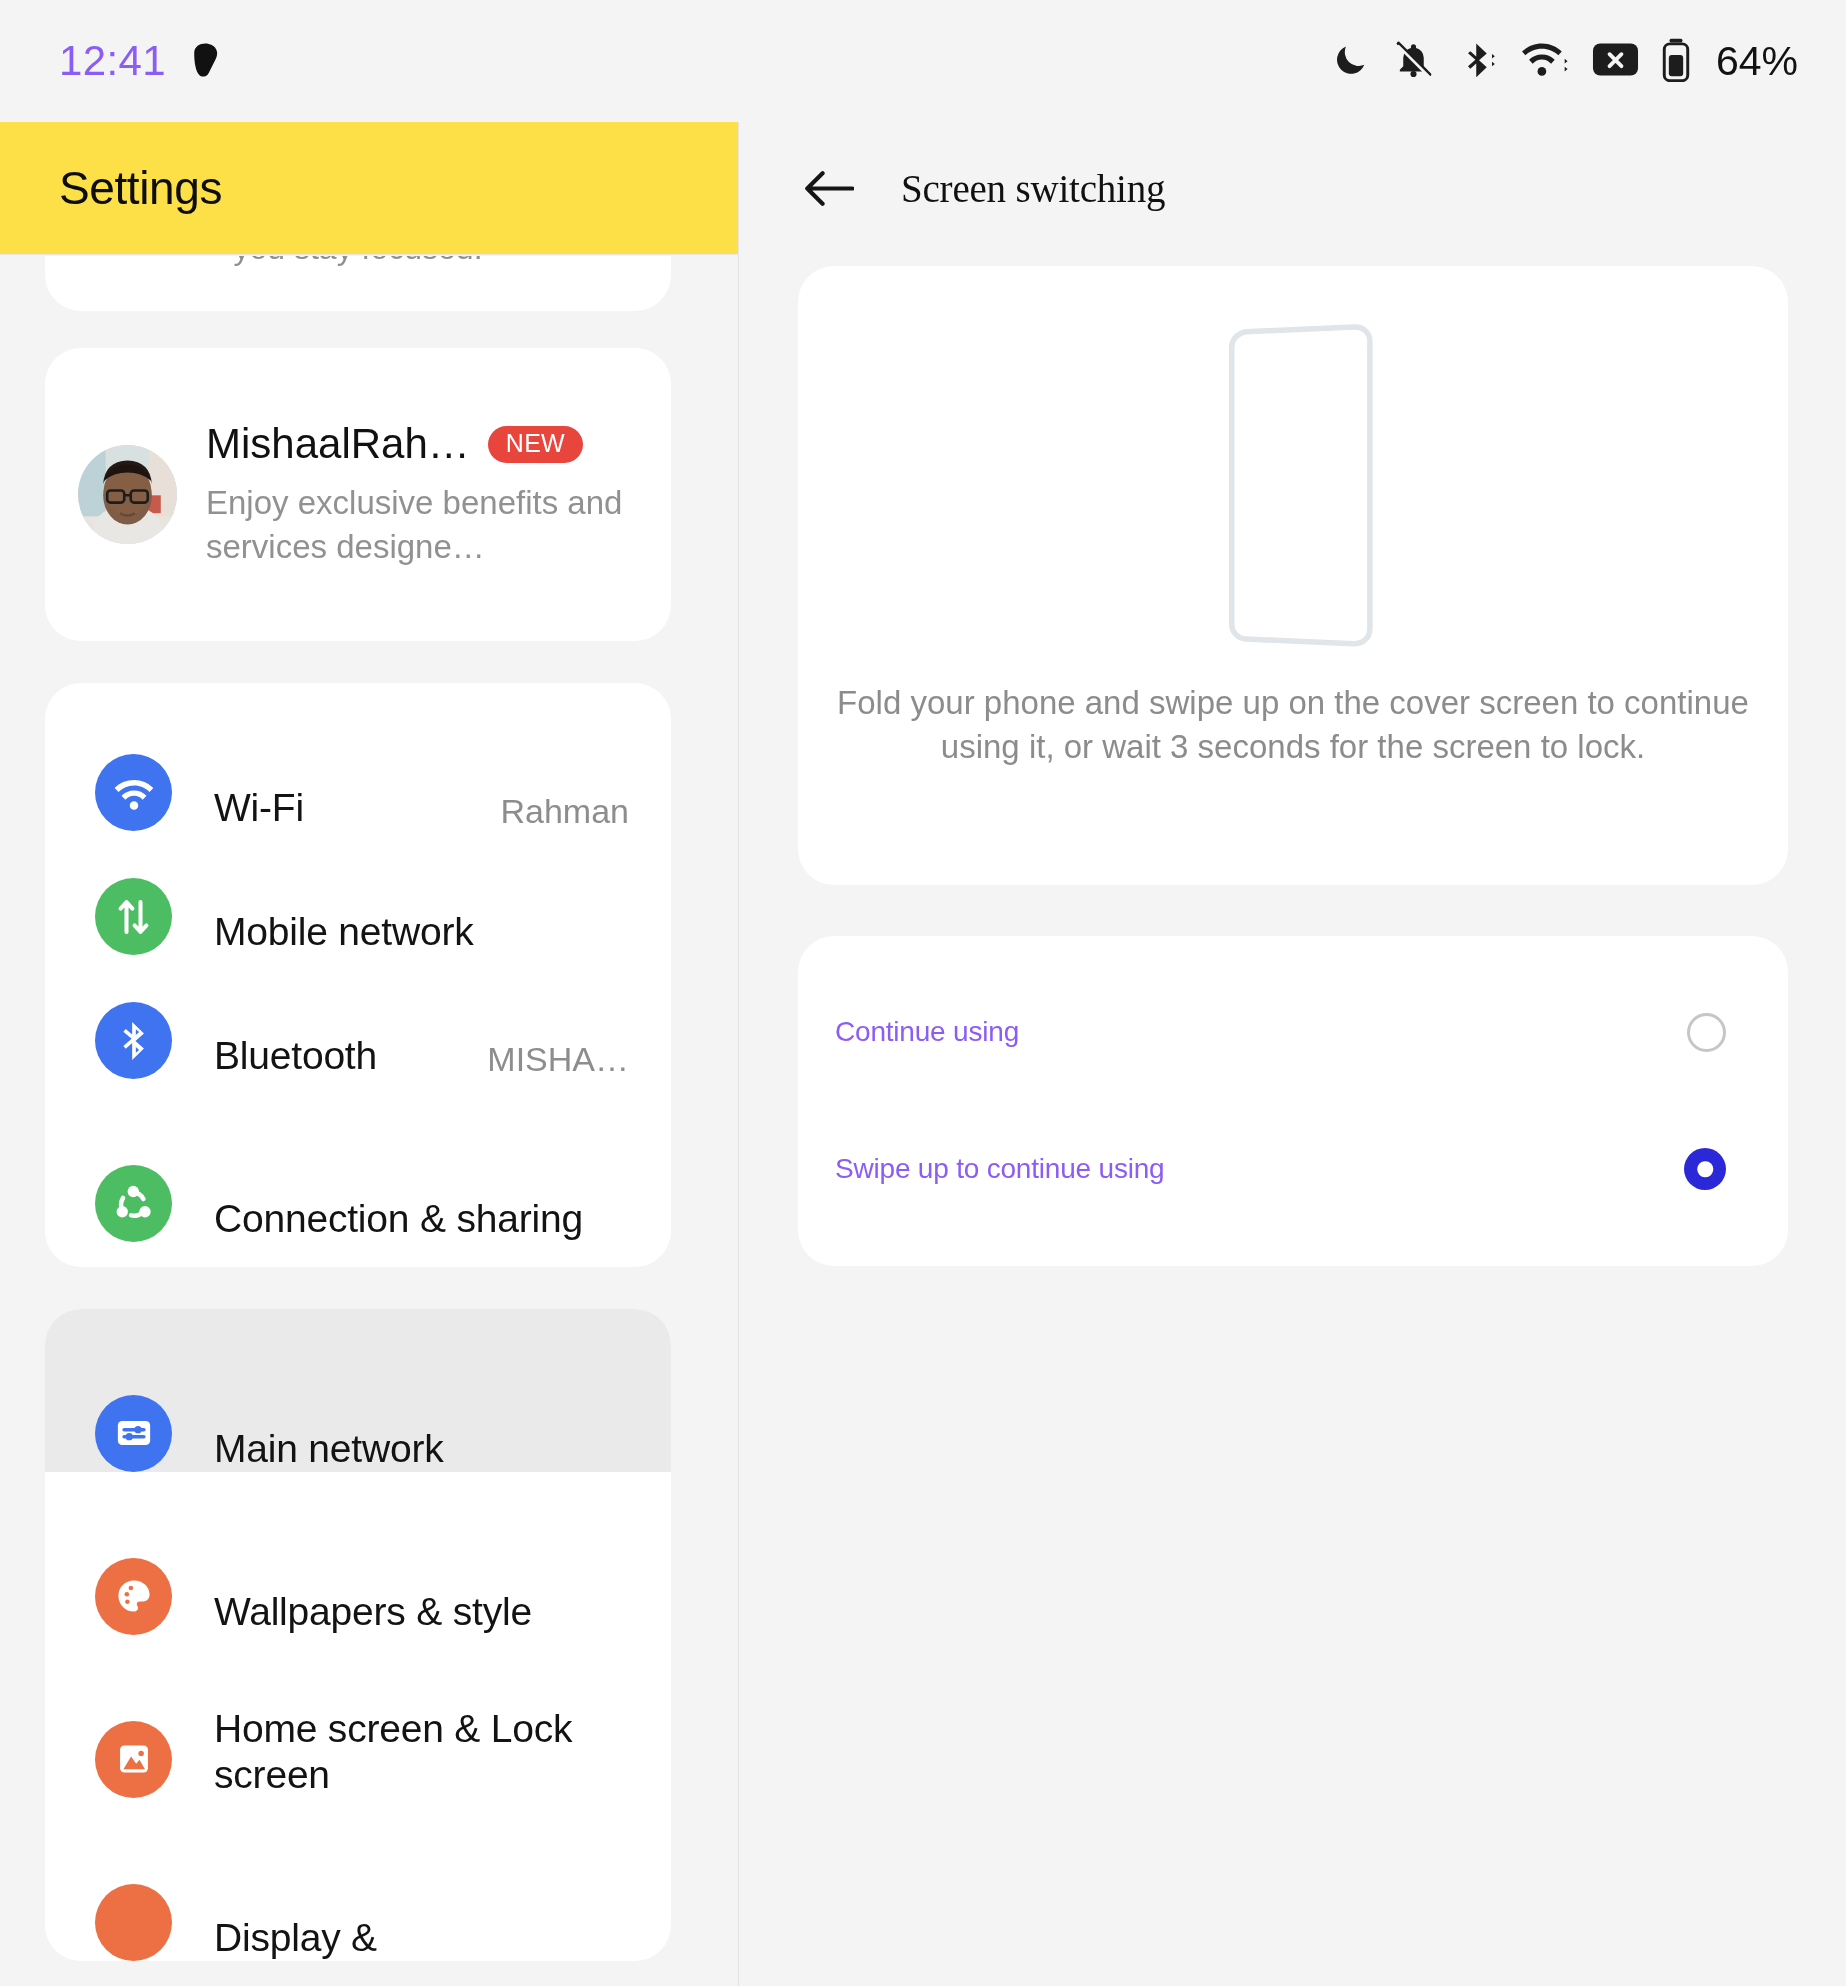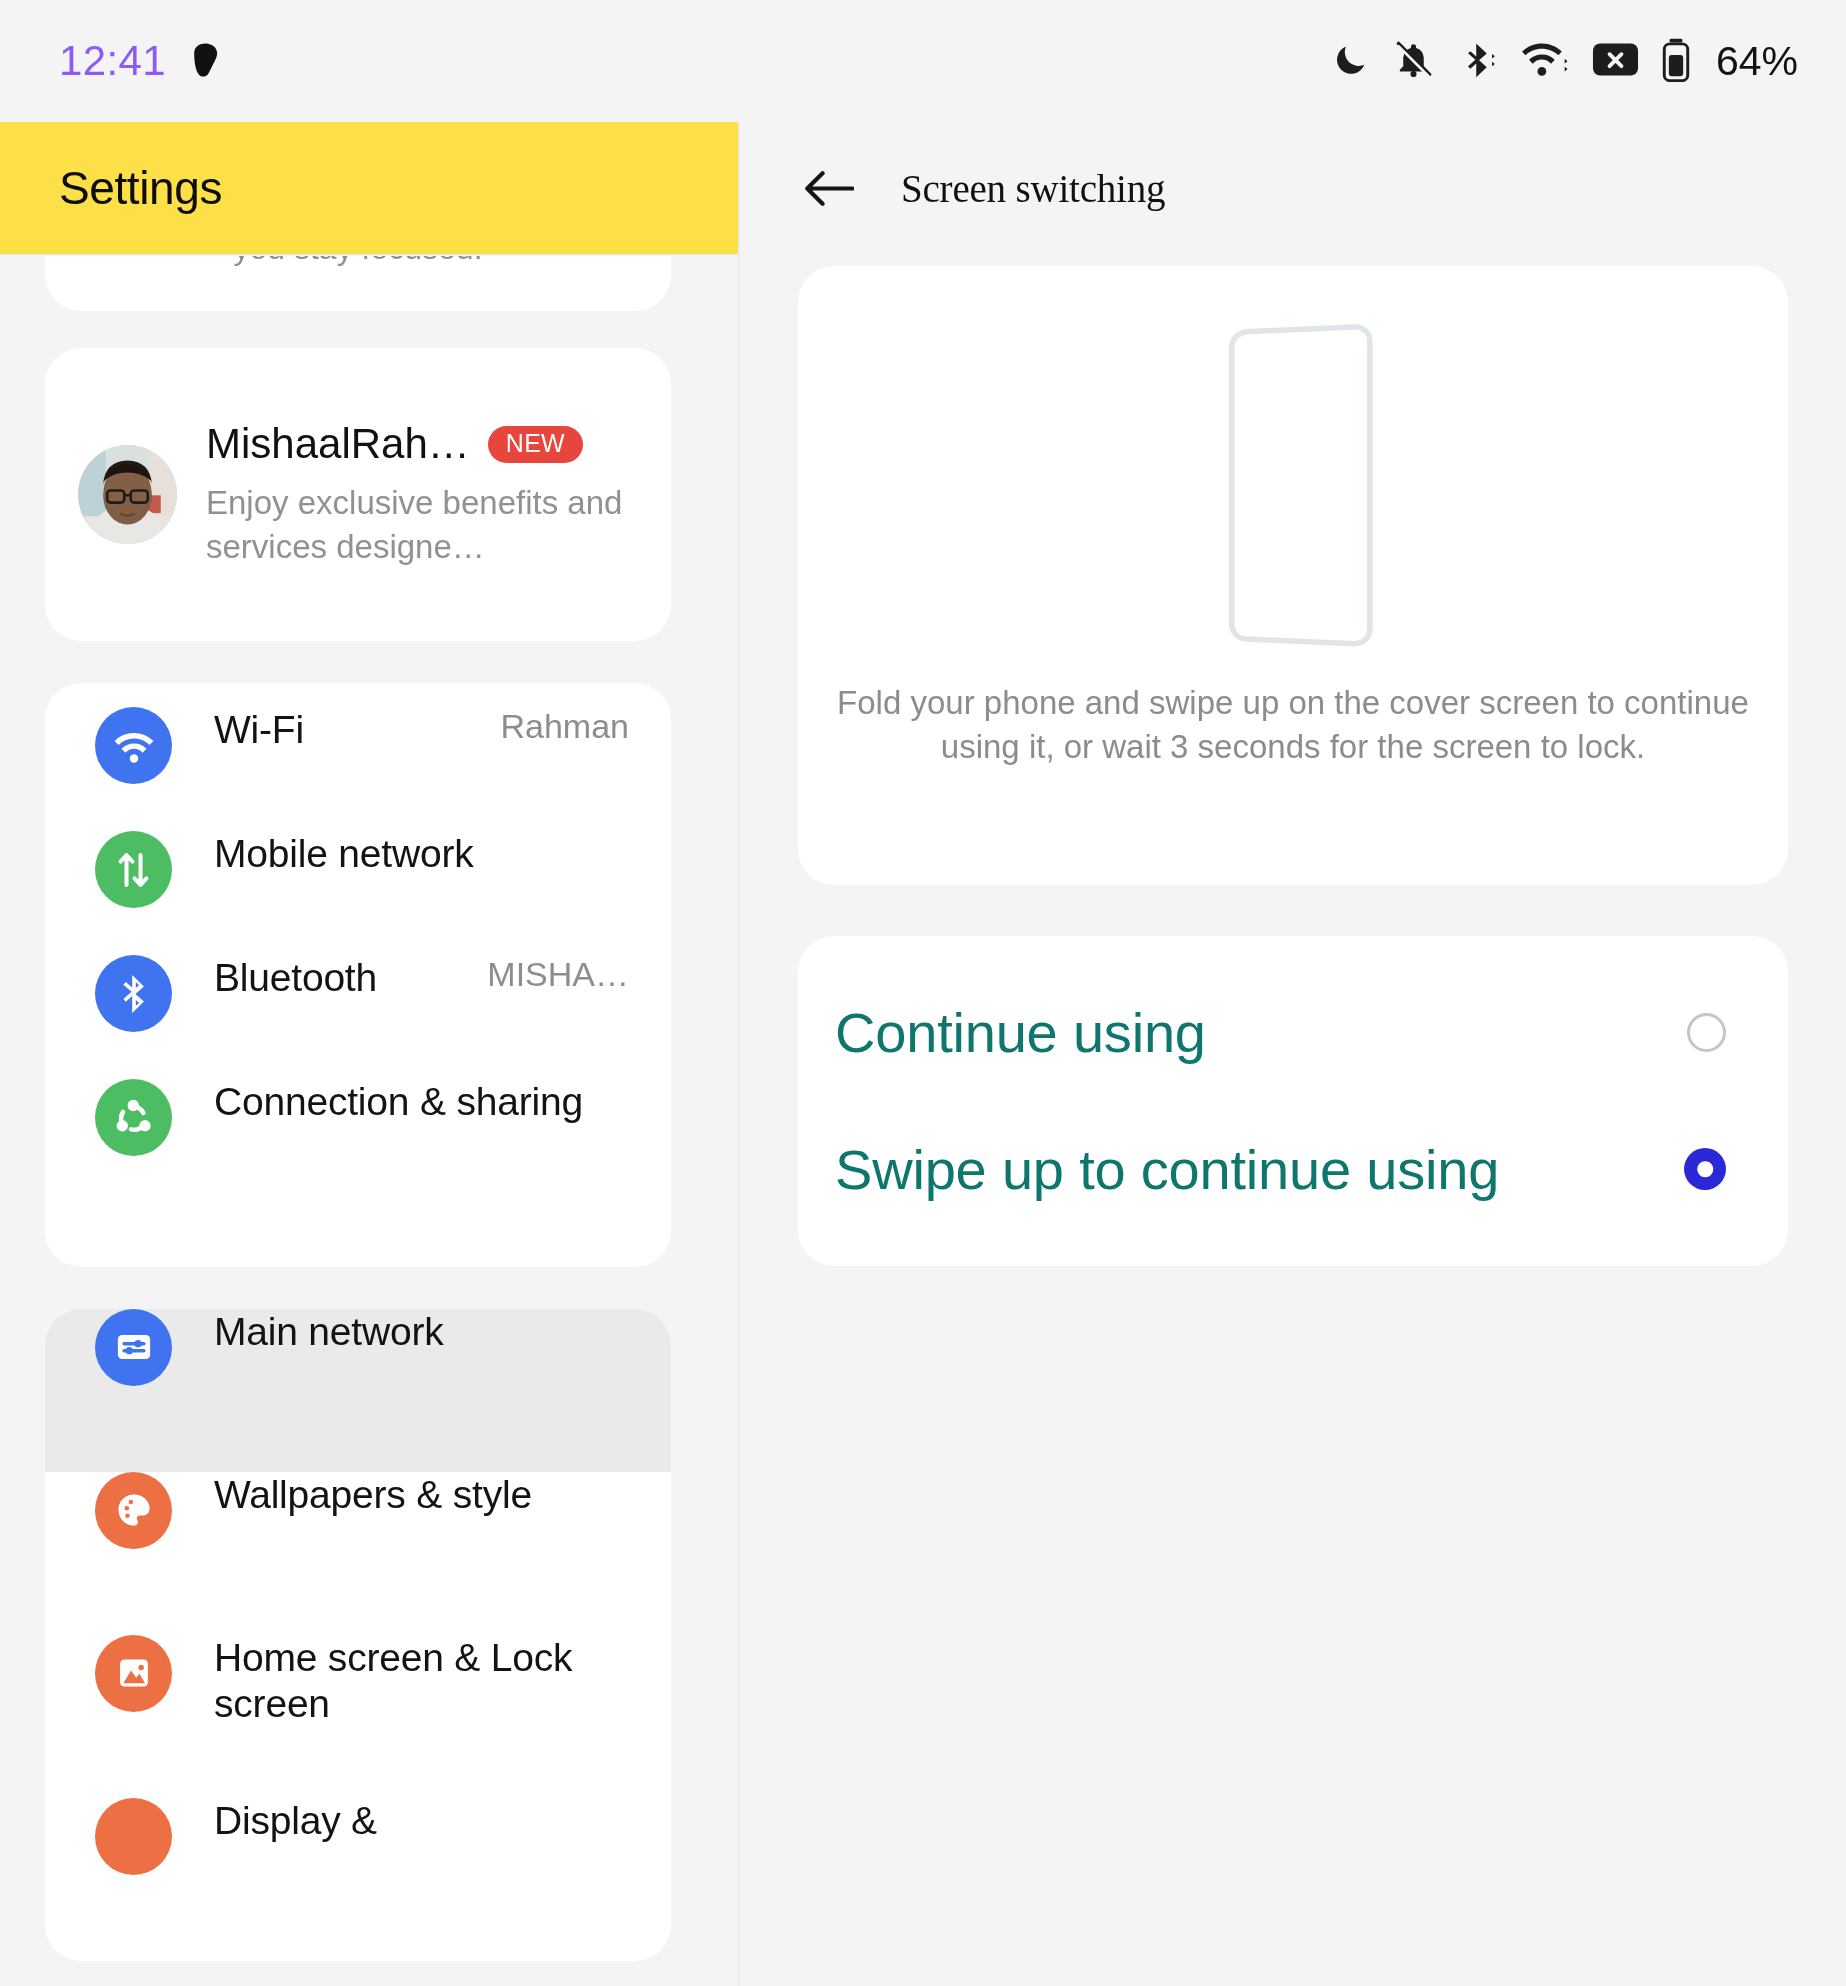--- a/index.html
+++ b/index.html
@@ -183,21 +183,21 @@
   
   .card-group {
     padding: 24.4px 0;
     margin-bottom: 42px;
     overflow: hidden;
   }
   .card-group.no-pad { padding: 0; }
 
   .row {
     display: flex;
-    align-items: flex-start;
+    align-items: flex-end;
     min-height: 124px;
     padding: 0 42px 0 50px;
   }
   .row.selected { background: #eaeaea; }
 
   .row-icon {
     width: 77px;
     height: 77px;
     border-radius: 50%;
     flex: 0 0 77px;
@@ -280,22 +280,22 @@
   }
   .opt-row {
     display: flex;
     align-items: center;
     justify-content: space-between;
     height: 137px;
     padding: 0 62px 0 37px;
     cursor: pointer;
   }
   .opt-label {
-    font-size: 56px;
-    color: #0f766e;
+    font-size: 28px;
+    color: #8b5cf6;
     letter-spacing: -0.2px;
     text-align: right;
   }
   .radio {
     width: 39px; height: 39px;
     border-radius: 50%;
     border: 3.3px solid #c6c6c6;
     background: #fff;
     flex: 0 0 39px;
   }

